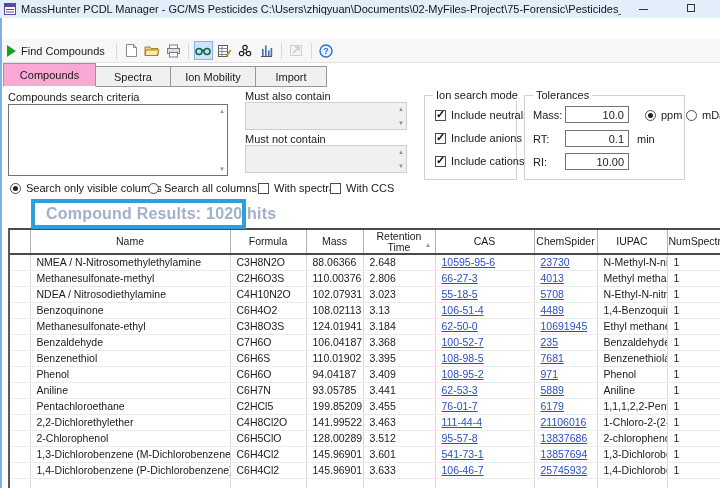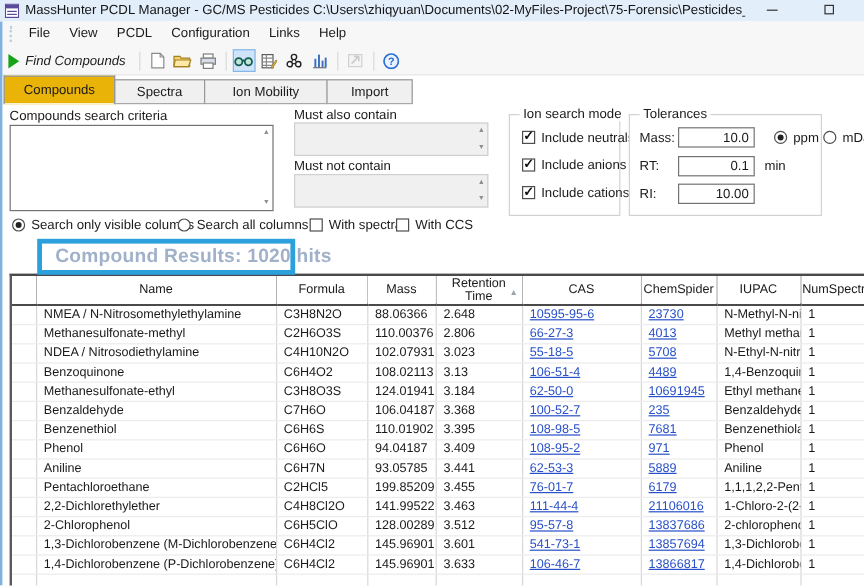--- a/index.html
+++ b/index.html
@@ -20,33 +20,33 @@
   .btn-min .bar { display:inline-block; width:9px; height:1px; background:#333; vertical-align:middle; }
 
   
   .menubar { position:absolute; left:0; top:18px; width:720px; height:21px; background:#f7f7f7; display:flex; align-items:center; padding-left:8px; }
   .menubar::before { content:""; border-left:2px dotted #bccfe0; height:13px; margin-right:6px; }
   .menu-item { padding:0 8px; line-height:21px; cursor:default; }
 
   
   .toolbar { position:absolute; left:0; top:39px; width:720px; height:24px; background:#f7f7f7; border-bottom:1px solid #e2e2e2; display:flex; align-items:center; padding-left:7px; }
   .play-tri { width:0; height:0; border-left:9px solid #17a317; border-top:6px solid transparent; border-bottom:6px solid transparent; margin-right:5px; }
-  .tb-label { margin-right:7px;font-style:italic; }
+  .tb-label { margin-right:7px; }
   .tb-sep { width:1px; height:16px; background:#d9d9d9; margin:0 4px; }
   .tb-btn { width:19px; height:19px; display:flex; align-items:center; justify-content:center; margin:0 1px; border:1px solid transparent; }
   .tb-btn.selected { background:#cfe4f8; border:1px solid #84b6e8; }
   .tb-btn.disabled { opacity:.45; filter:grayscale(1); }
 
   
   .tabstrip { position:absolute; left:0; top:63px; width:720px; height:24px; background:#fff; display:flex; align-items:flex-end; padding-left:3px; }
   .tab { border:1px solid #979797; background:#f0f0f0; height:21px; line-height:20px; text-align:center; margin-right:-1px; cursor:default; }
-  .tab.active { background:#eab308; height:24px; line-height:23px; border-bottom:1px solid #fff; position:relative; z-index:2; }
+  .tab.active { background:#f9a8d4; height:24px; line-height:23px; border-bottom:1px solid #fff; position:relative; z-index:2; }
   .tab-compounds { width:93px; }
   .tab-spectra  { width:76px; }
-  .tab-ionmob   { width:103px; }
+  .tab-ionmob   { width:86px; }
   .tab-import   { width:72px; }
 
   
   .panel { position:absolute; left:0; top:87px; width:720px; height:112px; background:#fff; }
   .plabel { position:absolute; white-space:nowrap; }
   .criteria-box { position:absolute; left:8px; top:17px; width:220px; height:72px; border:1px solid #737373; background:#fff; }
   .scroll-arrow { position:absolute; right:2px; font-size:6px; color:#8f8f8f; line-height:6px; }
   .sa-up { top:3px; } .sa-down { bottom:3px; }
   .mini-box { position:absolute; width:162px; height:28px; background:#f0f0f0; border:1px solid #cfcfcf; }
 
@@ -92,28 +92,20 @@
       <rect x="0.5" y="0.5" width="11" height="11" fill="#fff" stroke="#5a4a9c"></rect>
       <rect x="1" y="1" width="10" height="3" fill="#5a4a9c"></rect>
       <rect x="2" y="6" width="8" height="1" fill="#5a4a9c"></rect>
       <rect x="2" y="8.5" width="8" height="1" fill="#5a4a9c"></rect>
     </svg>
     <span class="title-text">MassHunter PCDL Manager - GC/MS Pesticides  C:\Users\zhiqyuan\Documents\02-MyFiles-Project\75-Forensic\Pesticides_15-15_20min_AMRT_PCD...</span>
     <span class="win-btn btn-min"><span class="bar"></span></span>
     <span class="win-btn btn-max"><span class="box"></span></span>
   </div>
 
-  <div class="menubar">
-    <span class="menu-item">File</span>
-    <span class="menu-item">View</span>
-    <span class="menu-item">PCDL</span>
-    <span class="menu-item">Configuration</span>
-    <span class="menu-item">Links</span>
-    <span class="menu-item">Help</span>
-  </div>
 
   <div class="toolbar">
     <span class="play-tri"></span>
     <span class="tb-label">Find Compounds</span>
     <span class="tb-sep"></span>
     <span class="tb-btn">
       <svg width="13" height="15" viewBox="0 0 13 15">
           <path d="M1.5 1.5 h7 l3 3 v9 h-10 z" fill="#fff" stroke="#8a8a8a"></path>
           <path d="M8.5 1.5 v3 h3" fill="none" stroke="#8a8a8a"></path>
         </svg>
@@ -423,21 +415,21 @@
             <td>1,3-Dichlorobenz...</td>
             <td>1</td>
           </tr>
           <tr>
             <td class="sel"></td>
             <td>1,4-Dichlorobenzene (P-Dichlorobenzene)</td>
             <td>C6H4Cl2</td>
             <td>145.96901</td>
             <td>3.633</td>
             <td><a href="#">106-46-7</a></td>
-            <td><a href="#">13866817</a></td>
+            <td><a href="#">25745932</a></td>
             <td>1,4-Dichlorobenz...</td>
             <td>1</td>
           </tr>
           <tr>
             <td class="sel"></td>
             <td></td>
             <td></td>
             <td></td>
             <td></td>
             <td></td>

